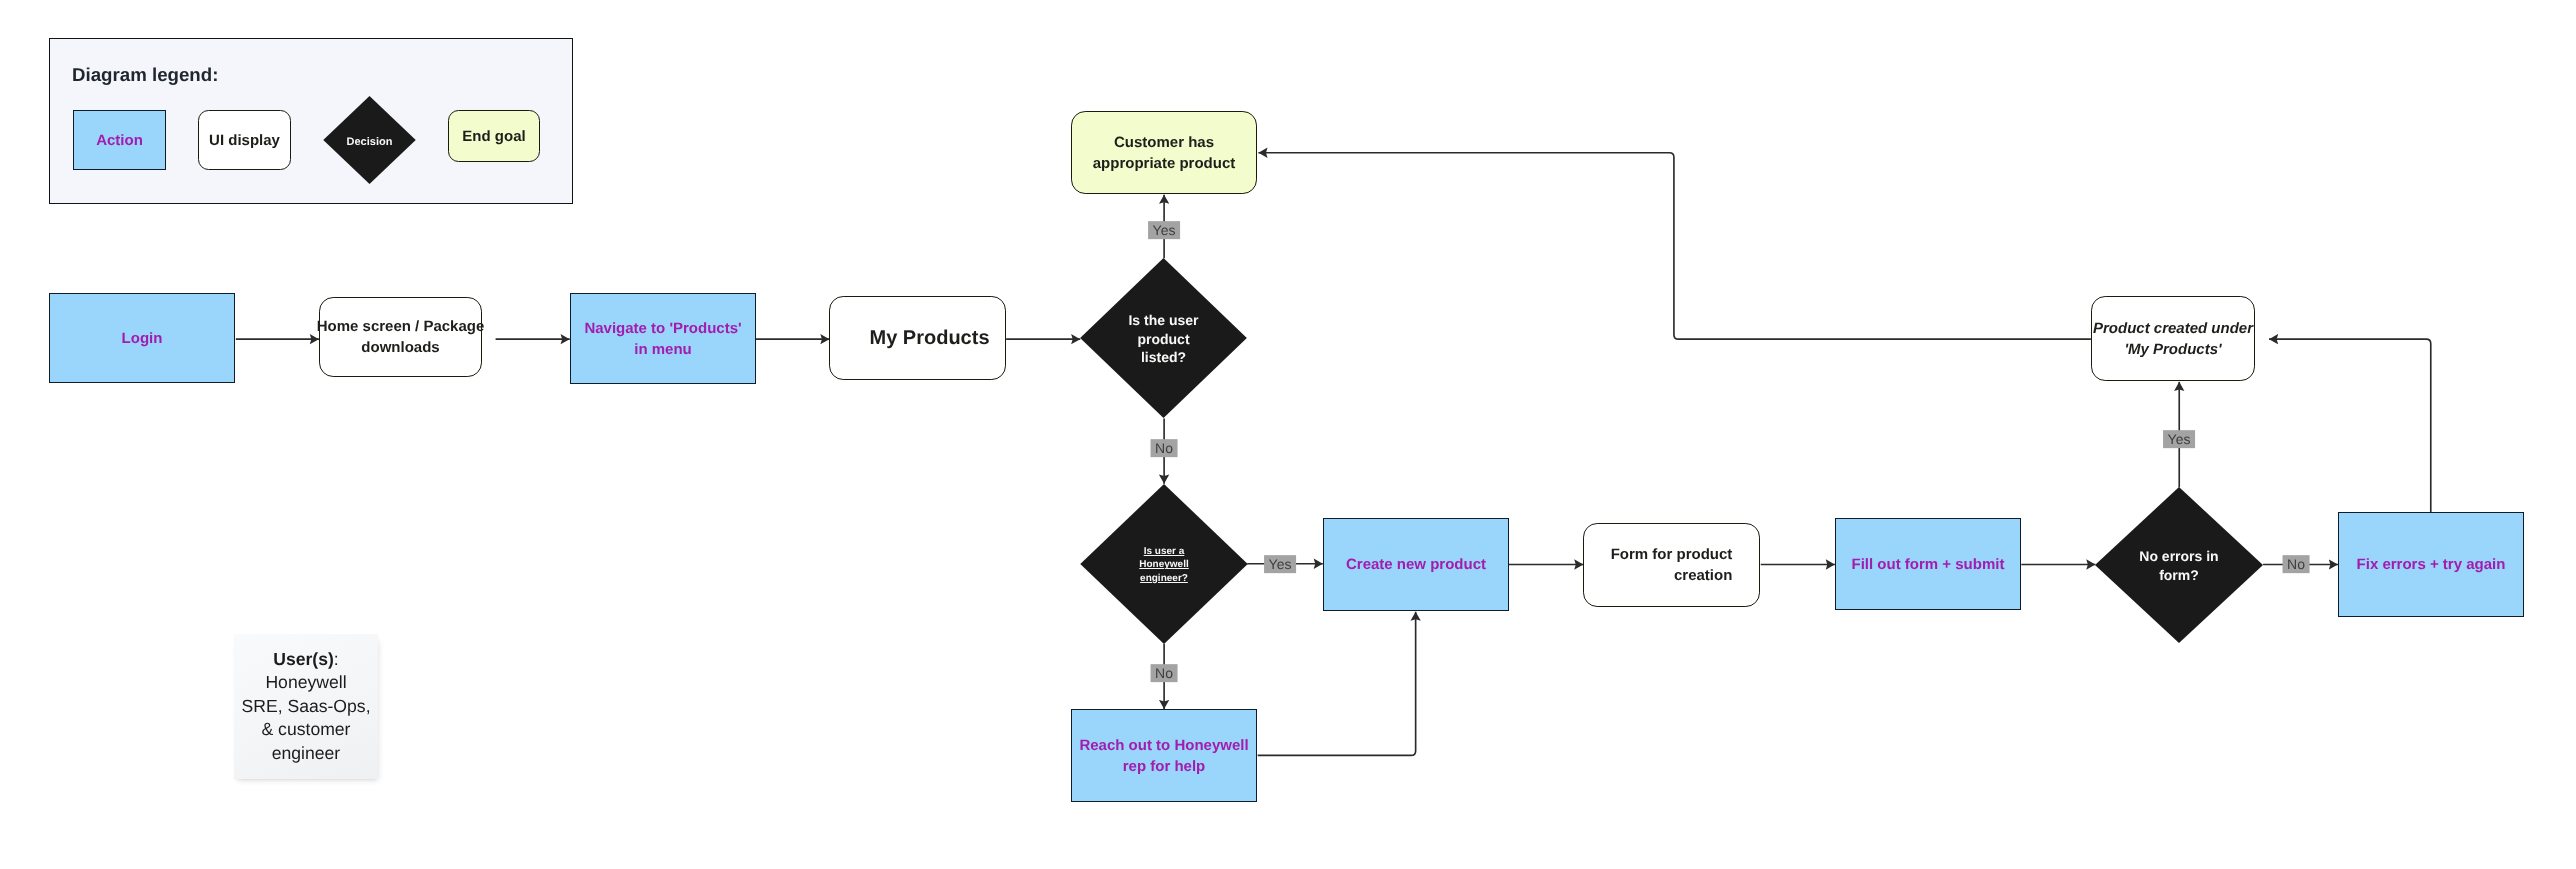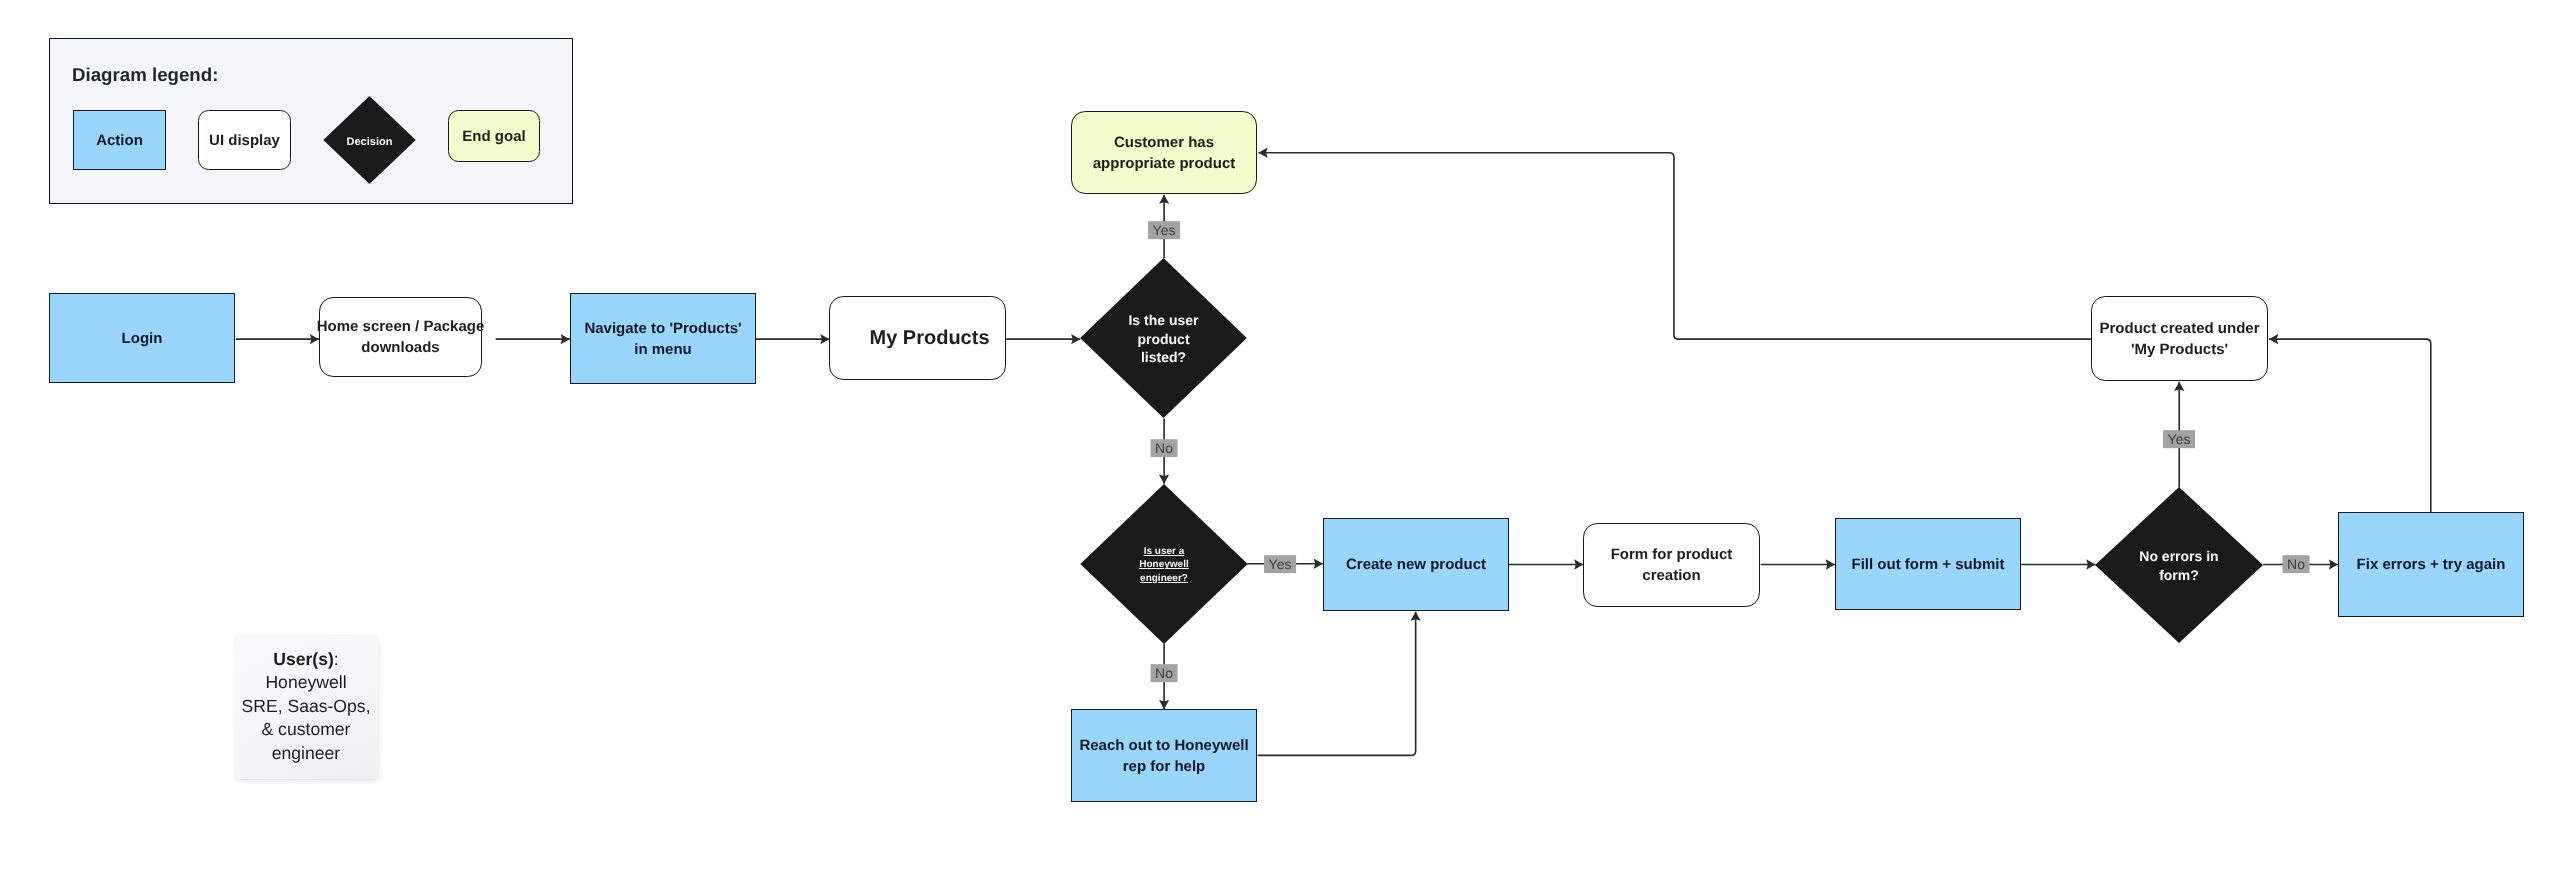--- a/index.html
+++ b/index.html
@@ -5,21 +5,21 @@
   html,body{margin:0;padding:0;background:#ffffff;}
   body{width:2576px;height:870px;overflow:hidden;
        font-family:"Liberation Sans",sans-serif;
        -webkit-font-smoothing:antialiased;text-rendering:geometricPrecision;}
   #canvas{position:relative;width:2576px;height:870px;background:#ffffff;}
   svg#wires{position:absolute;left:0;top:0;width:2576px;height:870px;pointer-events:none;}
 
   .node{position:absolute;box-sizing:border-box;display:flex;align-items:center;
         justify-content:center;text-align:center;}
   .node .lbl{font-weight:bold;line-height:1.38;letter-spacing:0;white-space:nowrap;margin-top:2.2px;}
-  .rect{border:1.8px solid #0f1d28;background:#9ad5fc;color:#0f172a;}
+  .rect{border:1.8px solid #0f1d28;background:#9ad5fc;color:#a21caf;}
   .round{border:1.8px solid #1a1a0e;background:#ffffff;color:#1e1e1b;border-radius:14.2px;}
   .goal{border:1.8px solid #1a1a0e;background:#f3fccc;color:#1e1e1b;border-radius:14.2px;}
 
   .diamond{position:absolute;display:flex;align-items:center;justify-content:center;text-align:center;}
   .diamond .lbl{position:relative;z-index:2;color:#f7f7f5;font-weight:bold;line-height:1.33;white-space:nowrap;margin-top:2.2px;}
   .diamond > svg{position:absolute;left:0;top:0;z-index:1;}
 
   #legendbox{position:absolute;box-sizing:border-box;border:1.6px solid #101318;background:#f4f6fb;}
   #legend-title{position:absolute;font-weight:bold;color:#1f262d;white-space:nowrap;}
 
@@ -142,21 +142,21 @@
     <span class="lbl" style="font-size:15px;">Create new product</span>
   </div>
 
   <div class="node rect" style="left:1071px;top:709px;width:186px;height:93px;">
     <span class="lbl" style="font-size:15px;">
       <span>Reach out to Honeywell</span><br>
       <span>rep for help</span>
     </span>
   </div>
 
-  <div class="node round" style="left:1583px;top:523px;width:177px;height:84px;">
+  <div class="node round" style="left:1583px;top:523px;width:177px;height:84px;text-align:right;">
     <span class="lbl" style="font-size:15px;">
       <span>Form for product</span><br>
       <span>creation</span>
     </span>
   </div>
 
   <div class="node rect" style="left:1835px;top:518px;width:186px;height:92px;">
     <span class="lbl" style="font-size:15px;">Fill out form + submit</span>
   </div>
 
@@ -167,21 +167,21 @@
     <span class="lbl" style="font-size:14px;">
       <span>No errors in</span><br>
       <span>form?</span>
     </span>
   </div>
 
   <div class="node rect" style="left:2338px;top:512px;width:186px;height:105px;">
     <span class="lbl" style="font-size:15px;">Fix errors + try again</span>
   </div>
 
-  <div class="node round" style="left:2091px;top:296px;width:177px;height:85px;">
+  <div class="node round" style="left:2091px;top:296px;width:164px;height:85px;font-style:italic;">
     <span class="lbl" style="font-size:15px;">
       <span>Product created under</span><br>
       <span>'My Products'</span>
     </span>
   </div>
 
   <div class="edgelabel" style="left:1164px;top:230px;font-size:14px;">Yes</div>
   <div class="edgelabel" style="left:1164px;top:448px;font-size:14px;">No</div>
   <div class="edgelabel" style="left:1280px;top:564px;font-size:14px;">Yes</div>
   <div class="edgelabel" style="left:1164px;top:673px;font-size:14px;">No</div>

